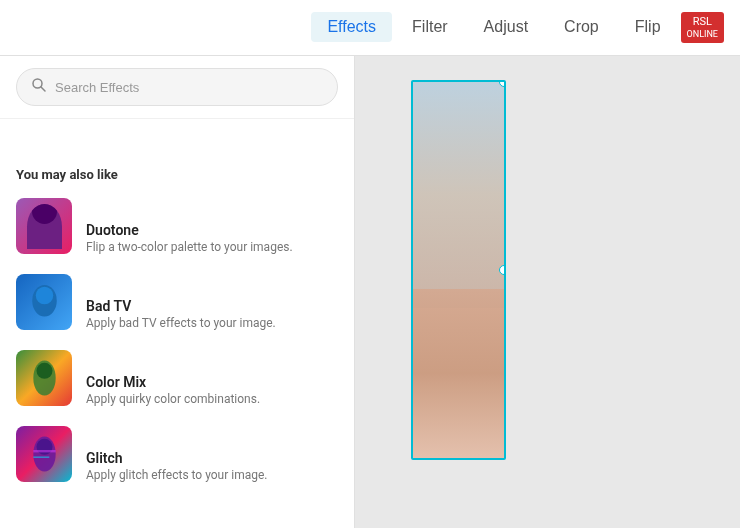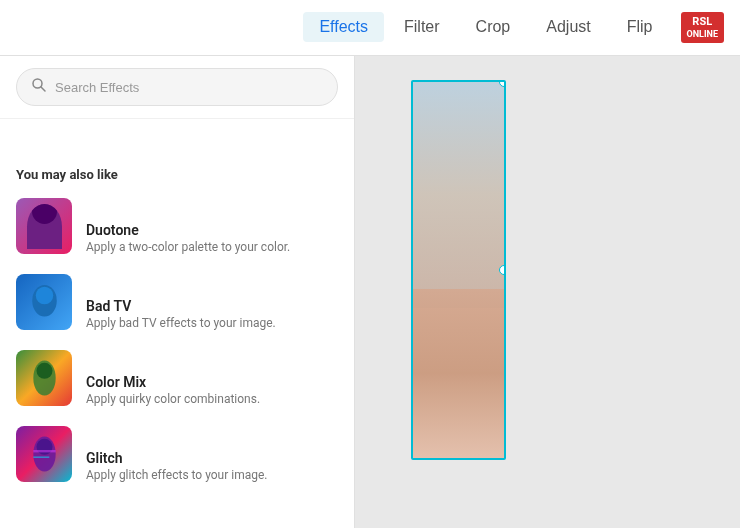--- a/index.html
+++ b/index.html
@@ -40,24 +40,24 @@
       background: transparent;
     }
     .nav-tab.active {
       background: #e8f4f8;
       color: #1a73e8;
     }
     .rsl-badge {
       background: #d32f2f;
       color: white;
       font-size: 11px;
-      font-weight: 700;
+      font-weight: 400;
       padding: 3px 6px;
       border-radius: 3px;
-      margin-left: 8px;
+      margin-left: 0;
       line-height: 1.3;
       text-align: center;
     }
     .rsl-badge .online {
       display: block;
       font-size: 9px;
     }
 
     
     .main-content {
@@ -313,22 +313,22 @@
       border-radius: 2px;
     }
   </style>
 </head>
 <body>
 
 <div class="top-nav">
   <div class="nav-tabs">
     <button class="nav-tab active">Effects</button>
     <button class="nav-tab">Filter</button>
+    <button class="nav-tab">Adjust</button>
     <button class="nav-tab">Crop</button>
-    <button class="nav-tab">Adjust</button>
     <button class="nav-tab">Flip</button>
     <div class="rsl-badge">
       <span>RSL</span>
       <span class="online">ONLINE</span>
     </div>
   </div>
 </div>
 
 <div class="main-content">
 
@@ -352,21 +352,21 @@
     <div class="effect-list">
 
       <div class="effect-item">
         <div class="effect-thumbnail">
           <div class="thumb-duotone">
             <div class="thumb-duotone-inner"></div>
           </div>
         </div>
         <div class="effect-info">
           <div class="effect-name">Duotone</div>
-          <div class="effect-desc">Apply a two-color palette to your color.</div>
+          <div class="effect-desc">Flip a two-color palette to your images.</div>
         </div>
       </div>
 
       <div class="effect-item">
         <div class="effect-thumbnail">
           <div class="thumb-badtv">
             <svg width="35" height="35" viewBox="0 0 40 40" fill="none">
               <ellipse cx="20" cy="18" rx="14" ry="18" fill="#1a6db5"></ellipse>
               <ellipse cx="20" cy="12" rx="10" ry="10" fill="#2196f3" opacity="0.6"></ellipse>
             </svg>

